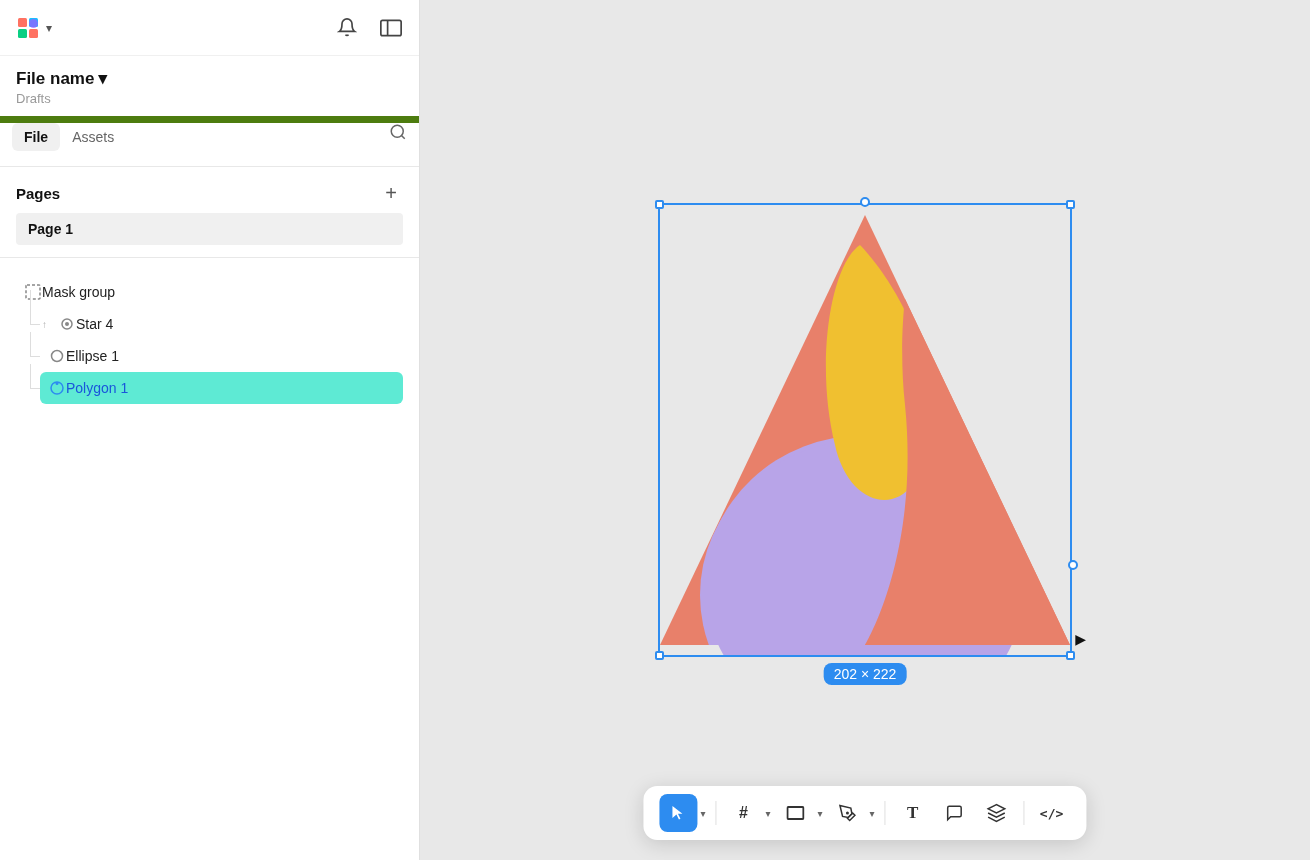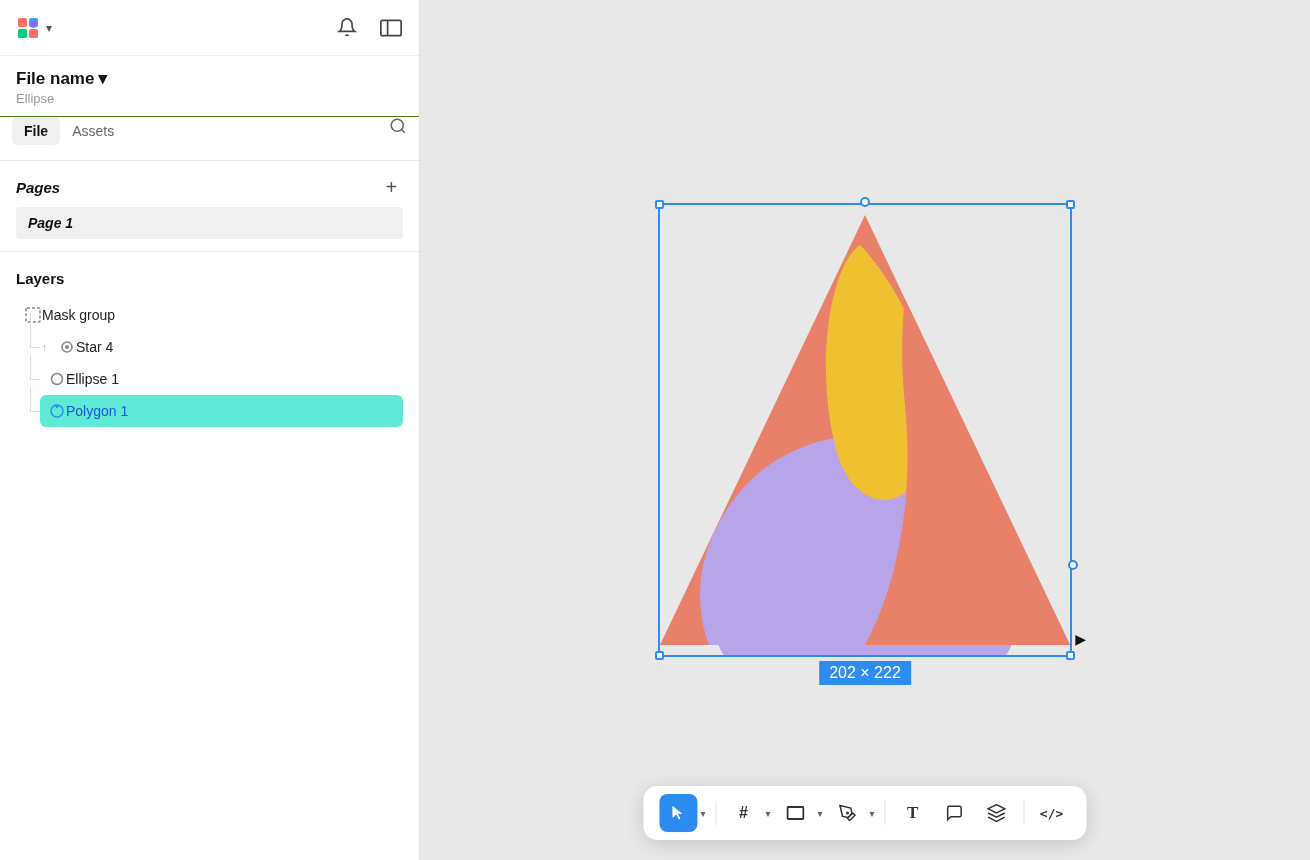--- a/index.html
+++ b/index.html
@@ -42,21 +42,21 @@
       display: flex;
       align-items: center;
       justify-content: center;
       width: 28px; height: 28px;
       color: #444;
     }
 
     
     .file-info {
       padding: 12px 16px 10px 16px;
-      border-bottom: 1px solid #4d7c0f;
+      border-bottom: 7px solid #4d7c0f;
     }
     .file-name {
       font-size: 17px;
       font-weight: 600;
       color: #111;
       display: flex;
       align-items: center;
       gap: 4px;
       cursor: pointer;
     }
@@ -91,21 +91,20 @@
       margin-left: auto;
       cursor: pointer;
       color: #666;
       display: flex;
       align-items: center;
     }
 
     
     .section {
       padding: 14px 16px 8px 16px;
-      font-style: italic;
     }
     .section-header {
       display: flex;
       align-items: center;
       justify-content: space-between;
       margin-bottom: 8px;
     }
     .section-title {
       font-size: 15px;
       font-weight: 600;
@@ -204,23 +203,23 @@
     }
 
     
     .dimension-badge {
       position: absolute;
       bottom: -30px;
       left: 50%;
       transform: translateX(-50%);
       background: #2d8cf0;
       color: white;
-      font-size: 16px;
+      font-size: 14px;
       padding: 3px 10px;
-      border-radius: 0;
+      border-radius: 8px;
       white-space: nowrap;
       font-weight: 500;
     }
 
     
     .cursor-indicator {
       position: absolute;
       right: -16px;
       bottom: 8px;
       font-size: 14px;
@@ -299,21 +298,21 @@
         </svg>
       </div>
     </div>
   </div>
 
   <div class="file-info">
     <div class="file-name">
       <span>File name</span>
       <span>▾</span>
     </div>
-    <div class="file-subtitle">Ellipse</div>
+    <div class="file-subtitle">Drafts</div>
   </div>
 
   <div class="tab-bar">
     <div class="tab active">File</div>
     <div class="tab">Assets</div>
     <div class="tab-search">
       <svg width="18" height="18" viewBox="0 0 24 24" fill="none" stroke="#666" stroke-width="2">
         <circle cx="11" cy="11" r="8"></circle>
         <line x1="21" y1="21" x2="16.65" y2="16.65"></line>
       </svg>
@@ -324,21 +323,20 @@
     <div class="section-header">
       <span class="section-title">Pages</span>
       <span class="section-add">+</span>
     </div>
     <div class="page-item">Page 1</div>
   </div>
 
   <div style="height: 1px; background: #e8e8e8; margin: 4px 0;"></div>
 
   <div class="layers-section">
-    <div class="layers-title">Layers</div>
 
     <div class="layer-item">
       <div class="layer-icon">
         <svg width="16" height="16" viewBox="0 0 16 16">
           <rect x="1" y="1" width="14" height="14" rx="1" fill="none" stroke="#888" stroke-width="1.5" stroke-dasharray="3,2"></rect>
         </svg>
       </div>
       <span>Mask group</span>
     </div>
 

